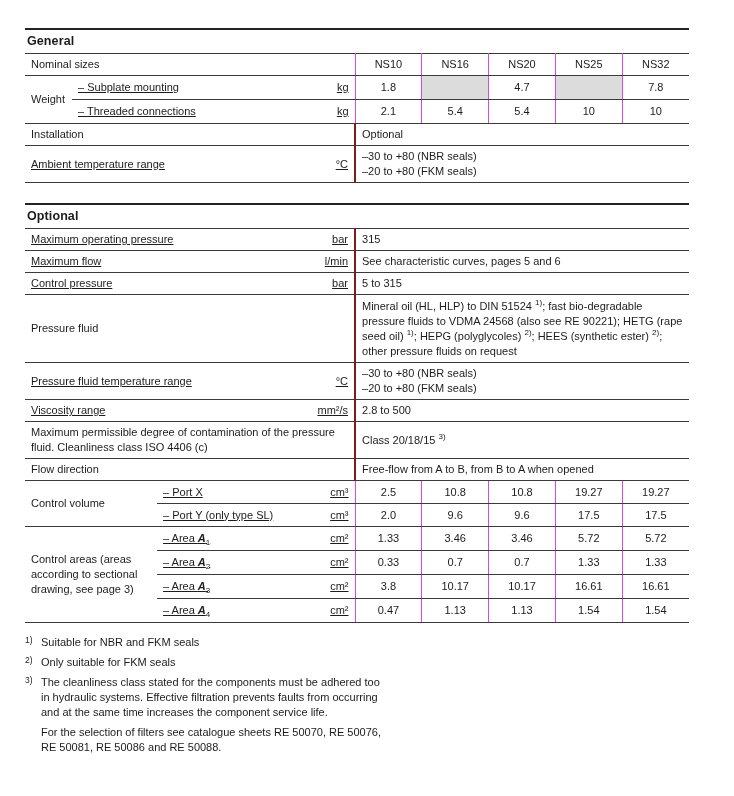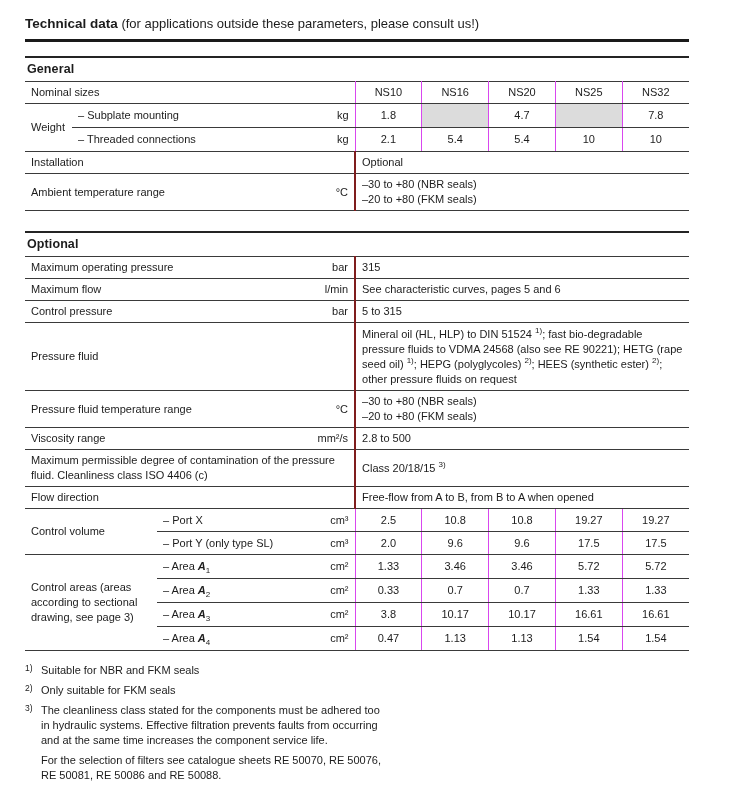--- a/index.html
+++ b/index.html
@@ -20,21 +20,21 @@
        letter-spacing:.1px; }
 
   table.t { width:664px; border-collapse:collapse; table-layout:fixed;
             border-top:1px solid #3a3a3a; font-size:11px; }
   table.t td { padding:3px 6px; border-bottom:1px solid #3a3a3a;
                line-height:15px; vertical-align:middle; }
   col.ca-g { width:47px; }  col.cb-g { width:283px; }
   col.ca-h { width:132px; } col.cb-h { width:198px; }
 
   td.grp { vertical-align:top; padding-top:4px; }
-  .lr { display:flex; justify-content:space-between; align-items:flex-end; }
+  .lr { display:flex; justify-content:space-between; align-items:flex-end;text-decoration:underline; }
   .lr .unit { white-space:nowrap; padding-left:4px; }
   td.v { text-align:center; border-left:1px solid #d946ef; padding:3px 2px; }
   td.wide { border-left:2px solid #7f1d1d; padding-left:7px; }
   td.shaded { background:#dcdcdc; }
   tr.r22 { height:22px; } tr.r23 { height:23px; } tr.r24 { height:24px; }
   tr.r36 { height:36px; } tr.r68 { height:68px; }
   .multiline { vertical-align:top; }
 
   sup.fm { font-size:8px; line-height:0; vertical-align:super; }
   sub.ix { font-size:8px; line-height:0; vertical-align:sub; }
@@ -45,23 +45,20 @@
   .fn .m { width:16px; flex:none; font-size:8.5px; position:relative; top:-2px; }
   .fn .t { flex:1; }
   .para { padding-left:16px; width:356px;
           font-size:11px; line-height:15px; }
 </style>
 </head>
 <body>
 
 <div class="page">
 
-  <div class="title">
-    <span class="b">Technical data</span><span> (for applications outside these parameters, please consult us!)</span>
-  </div>
 
   <div class="section">
     <h2>General</h2>
     <table class="t">
       <colgroup>
         <col class="ca-g">
           <col class="cb-g">
           <col>
           <col>
           <col>

